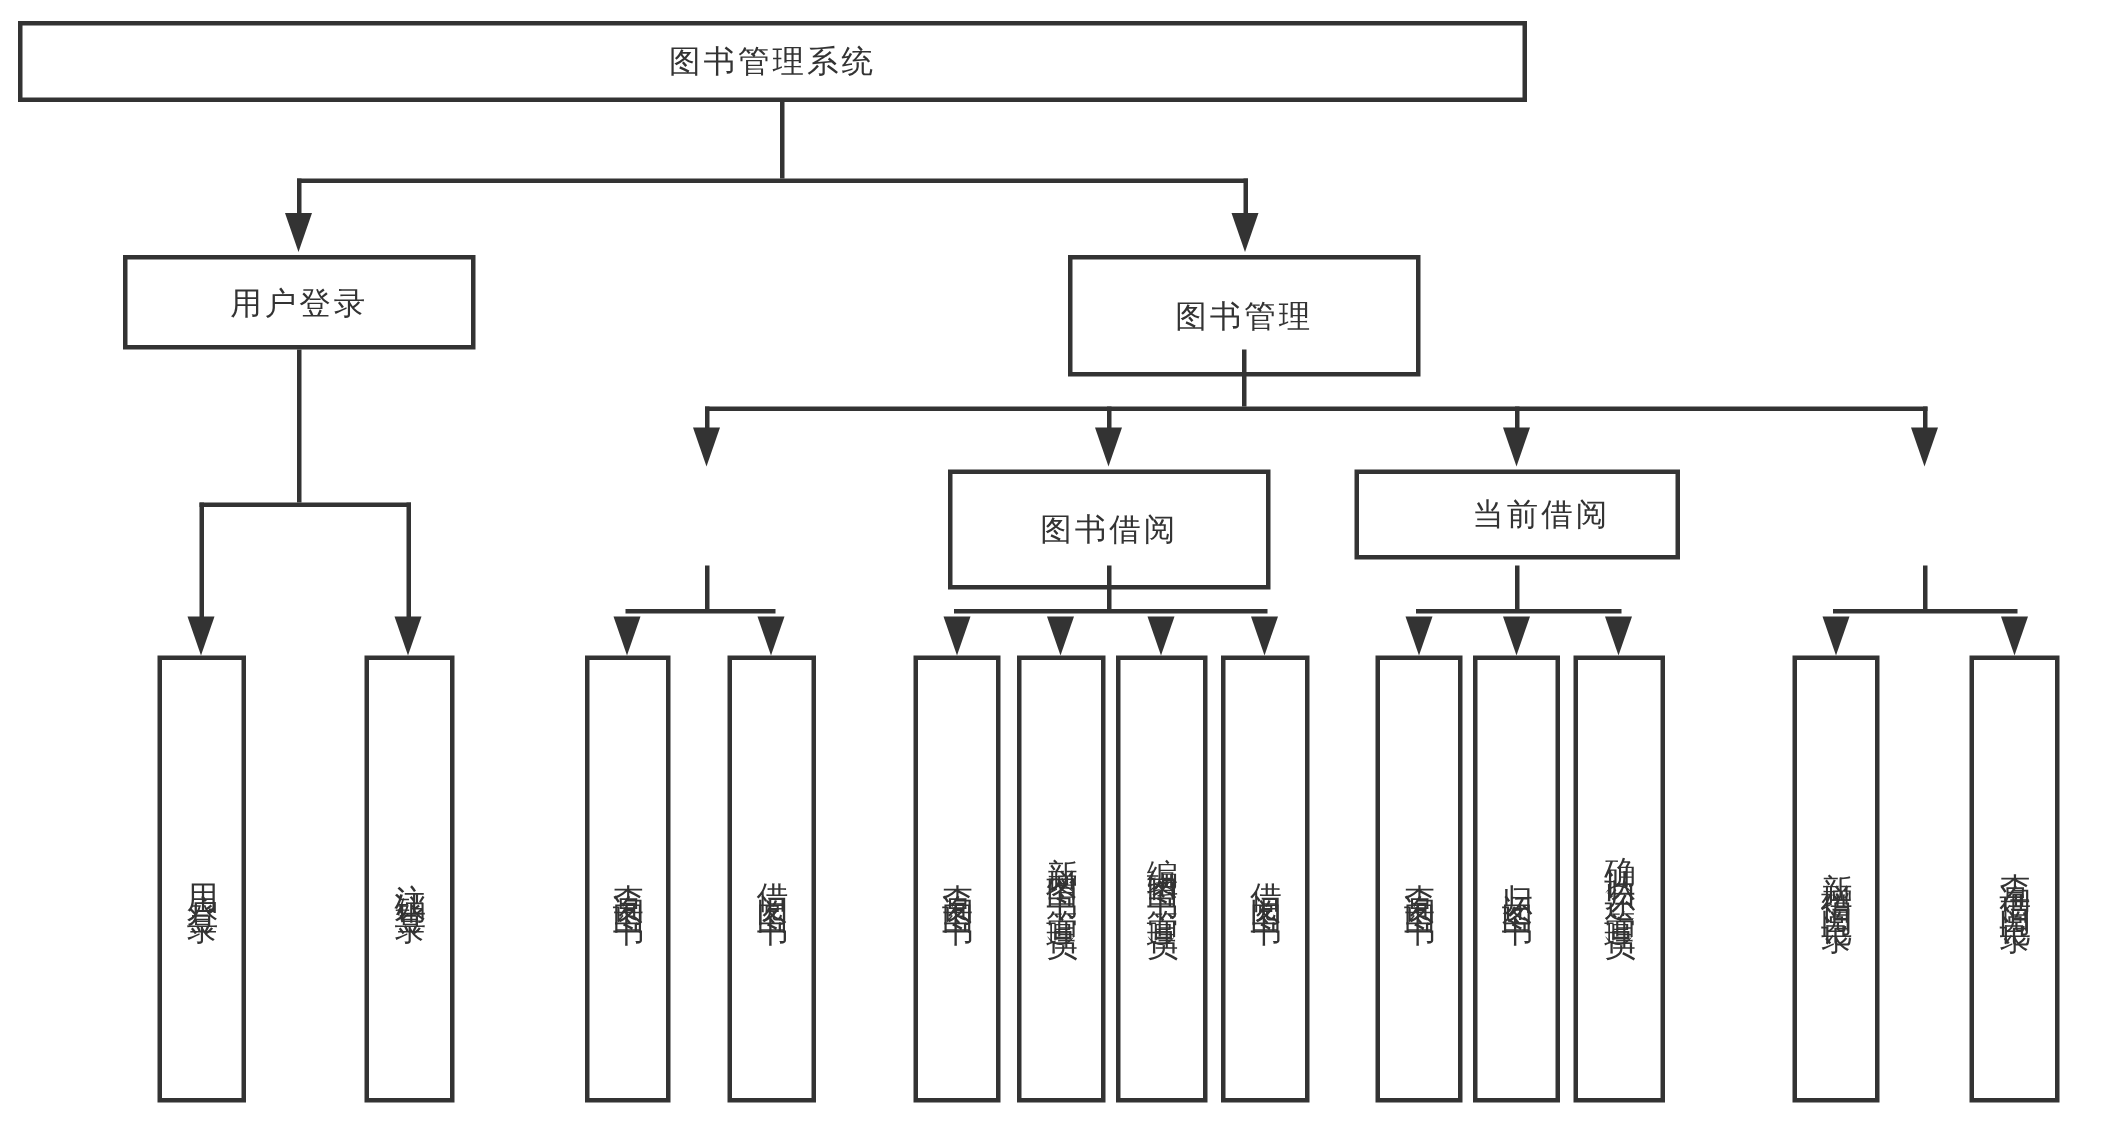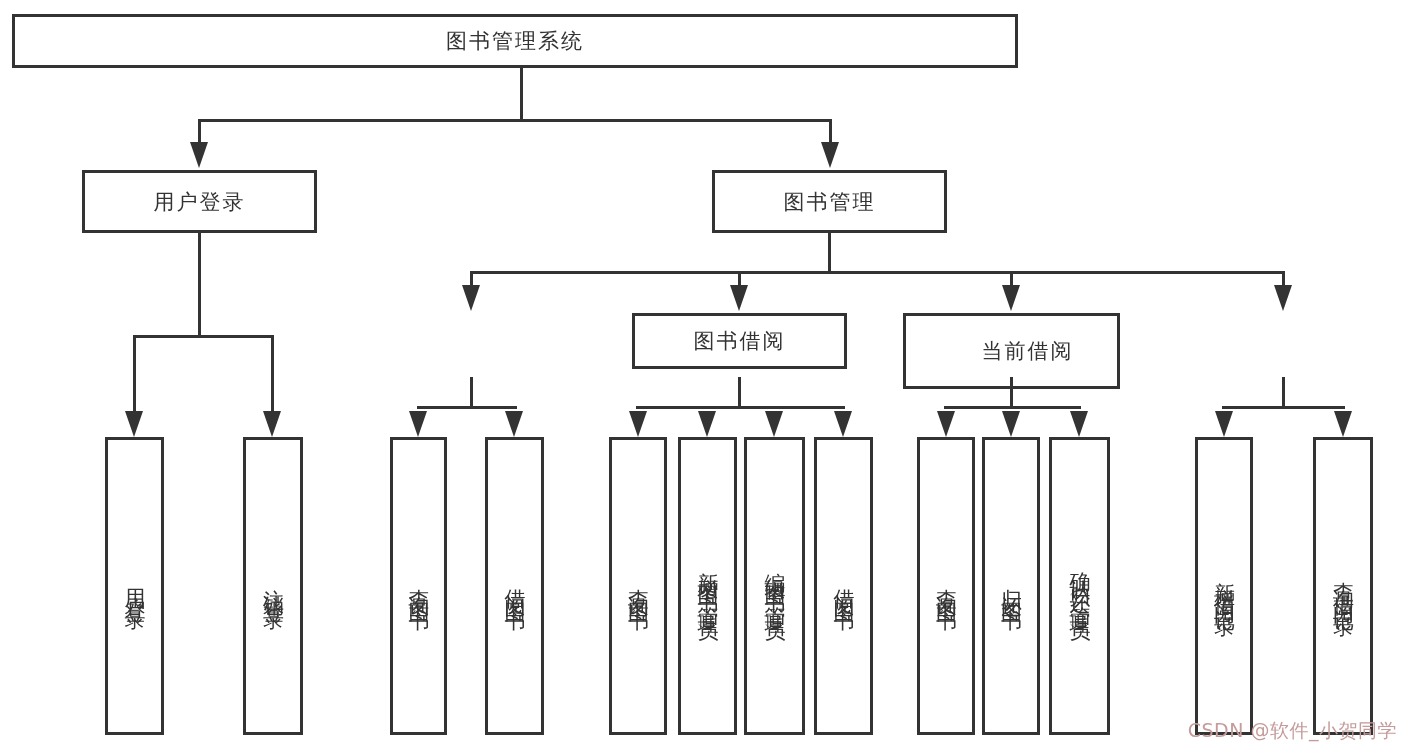--- a/index.html
+++ b/index.html
@@ -66,28 +66,28 @@
 
 <div class="canvas">
 
   <div class="box" style="left:12px; top:14px; width:1006px; height:54px;">
     <span class="lbl">图书管理系统</span>
   </div>
 
   <div class="box" style="left:82px; top:170px; width:235px; height:63px;">
     <span class="lbl">用户登录</span>
   </div>
-  <div class="box" style="left:712px; top:170px; width:235px; height:63px;">
+  <div class="box" style="left:712px; top:170px; width:235px; height:81px;">
     <span class="lbl">图书管理</span>
   </div>
 
-  <div class="box" style="left:632px; top:313px; width:215px; height:56px;">
+  <div class="box" style="left:632px; top:313px; width:215px; height:80px;">
     <span class="lbl">图书借阅</span>
   </div>
-  <div class="box" style="left:903px; top:313px; width:217px; height:76px;padding-left:32px;">
+  <div class="box" style="left:903px; top:313px; width:217px; height:60px;padding-left:32px;">
     <span class="lbl">当前借阅</span>
   </div>
 
   <div class="box leaf" style="left:105px; top:437px; width:59px; height:298px;">
     <span class="lbl">用户登录</span>
   </div>
   <div class="box leaf" style="left:243px; top:437px; width:60px; height:298px;">
     <span class="lbl">注销登录</span>
   </div>
 
@@ -169,15 +169,14 @@
   <div class="hline" style="left:944px; top:406px; width:137px; height:3px;"></div>
   <div class="ah" style="left:937px;  top:411px;"></div>
   <div class="ah" style="left:1002px; top:411px;"></div>
   <div class="ah" style="left:1070px; top:411px;"></div>
 
   <div class="vline" style="left:1282px; top:377px; width:3px; height:31px;"></div>
   <div class="hline" style="left:1222px; top:406px; width:123px; height:3px;"></div>
   <div class="ah" style="left:1215px; top:411px;"></div>
   <div class="ah" style="left:1334px; top:411px;"></div>
 
-  <div class="watermark">CSDN @软件_小贺同学</div>
 
 </div>
 
 </body></html>

